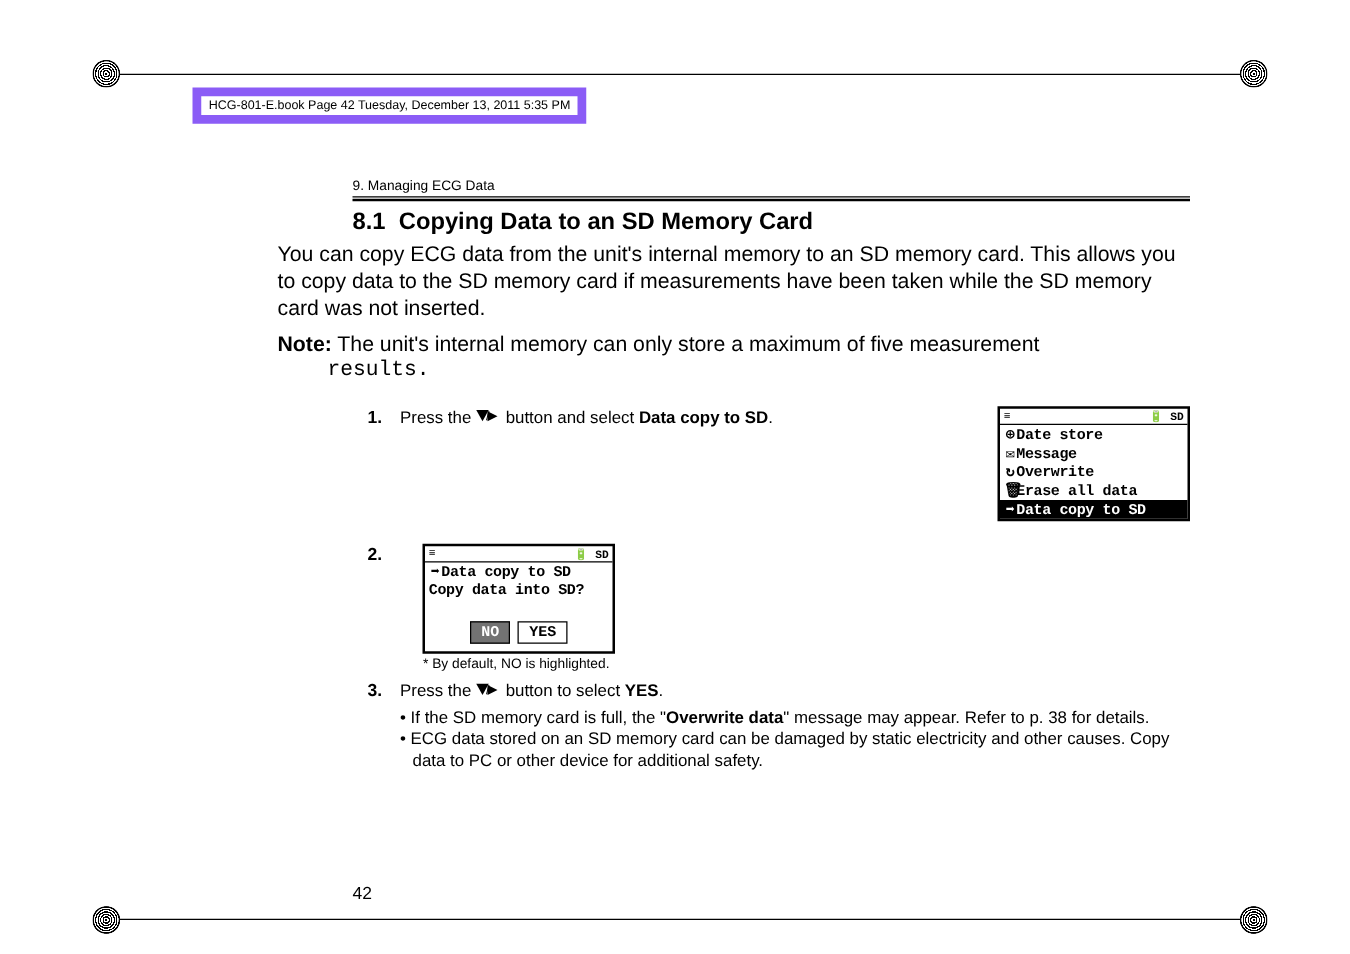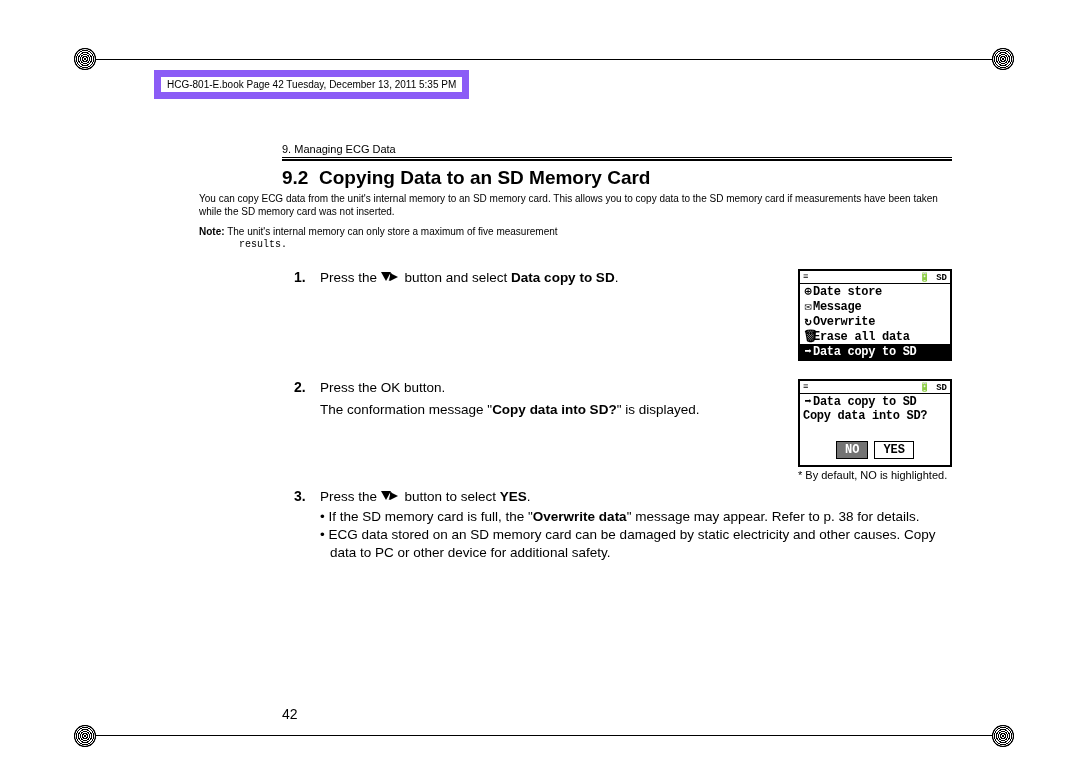--- a/index.html
+++ b/index.html
@@ -56,23 +56,23 @@
                 linear-gradient(#000,#000) 0 100%/100% 2px no-repeat;
   }
   .h2 {
     font-family: Arial, sans-serif;
     font-weight: bold;
     font-size: 19px;
     margin-top: 6px;
     margin-left: 170px;
   }
   .body {
-    margin-left: 87px;
+    margin-left: 110px;
     margin-right: 30px;
-    font-size: 10px;
+    font-size: 17px;
     line-height: 1.25;
   }
   .intro { margin-top: 4px; }
   .note { margin-top: 8px; }
   .note .lbl { font-weight: bold; }
   .note .txt { display:inline; }
   .note-indent { margin-left: 40px; font-family: Liberation Mono, monospace; }
 
   .step-row {
     display: flex;
@@ -128,21 +128,21 @@
     border-bottom:1px solid #000;
   }
   .lcd .line { padding: 0 3px; white-space: nowrap; letter-spacing:-0.3px;}
   .lcd .line.sel { background:#000; color:#fff; }
   .mini-icon { display:inline-block; width:10px; text-align:center; }
 
   .lcd2 .btnrow { display:flex; gap:6px; justify-content:center; padding:4px 0 6px;}
   .lbtn { border:1px solid #000; padding:1px 8px; font-size:12px; font-weight:bold;}
   .lbtn.sel { background:#737373; color:#fff; }
 
-  .caption { font-size:11px; margin-top:2px; line-height:1.2; margin-left:18px; width:150px;}
+  .caption { font-size:11px; margin-top:2px; line-height:1.2; margin-left:18px; width:150px;text-align:center;}
 
   .notes-hdr { font-weight:bold; font-size:13.5px; margin-top:6px;}
   .bullets { margin:2px 0 0 0; padding:0; }
   .bullets li { list-style:none; text-indent:-10px; padding-left:10px; font-size:13.5px; line-height:1.3;}
   .bullets li::before { content:"• "; }
 
   .pagenum {
     position:absolute;
     left: 170px;
     top: 636px;
@@ -160,21 +160,21 @@
 <div class="cm-line-bot"></div>
 
 <div class="page">
 
   <div class="bookline">HCG-801-E.book  Page 42  Tuesday, December 13, 2011  5:35 PM</div>
 
   <div class="chapline">9. Managing ECG Data</div>
   <div class="hr"></div>
 
   <div class="h2">
-    <span>9.2</span>&nbsp;&nbsp;<span>Copying Data to an SD Memory Card</span>
+    <span>8.1</span>&nbsp;&nbsp;<span>Copying Data to an SD Memory Card</span>
   </div>
 
   <div class="body intro">You can copy ECG data from the unit's internal memory to an SD memory card. This allows you to copy data to the SD memory card if measurements have been taken while the SD memory card was not inserted.</div>
 
   <div class="body note">
     <span class="lbl">Note:</span>
     <span class="txt">The unit's internal memory can only store a maximum of five measurement</span>
     <div class="note-indent">results.</div>
   </div>
 
@@ -193,24 +193,20 @@
       <div class="line"><span class="mini-icon">✉</span><span>Message</span></div>
       <div class="line"><span class="mini-icon">↻</span><span>Overwrite</span></div>
       <div class="line"><span class="mini-icon">🗑</span><span>Erase all data</span></div>
       <div class="line sel"><span class="mini-icon">➡</span><span>Data copy to SD</span></div>
     </div>
   </div>
 
   
   <div class="step-row">
     <div class="step-num">2.</div>
-    <div class="step-text">
-      <div>Press the OK button.</div>
-      <div class="sub"><span>The conformation message "</span><span class="bold">Copy data into SD?</span><span>" is displayed.</span></div>
-    </div>
     <div style="flex-shrink:0;">
       <div class="lcd lcd2">
         <div class="topbar">
             <span>≡</span>
             <span>🔋 SD</span>
           </div>
         <div class="line"><span class="mini-icon">➡</span><span>Data copy to SD</span></div>
         <div class="line">Copy data into SD?</div>
         <div style="height:14px"></div>
         <div class="btnrow">

